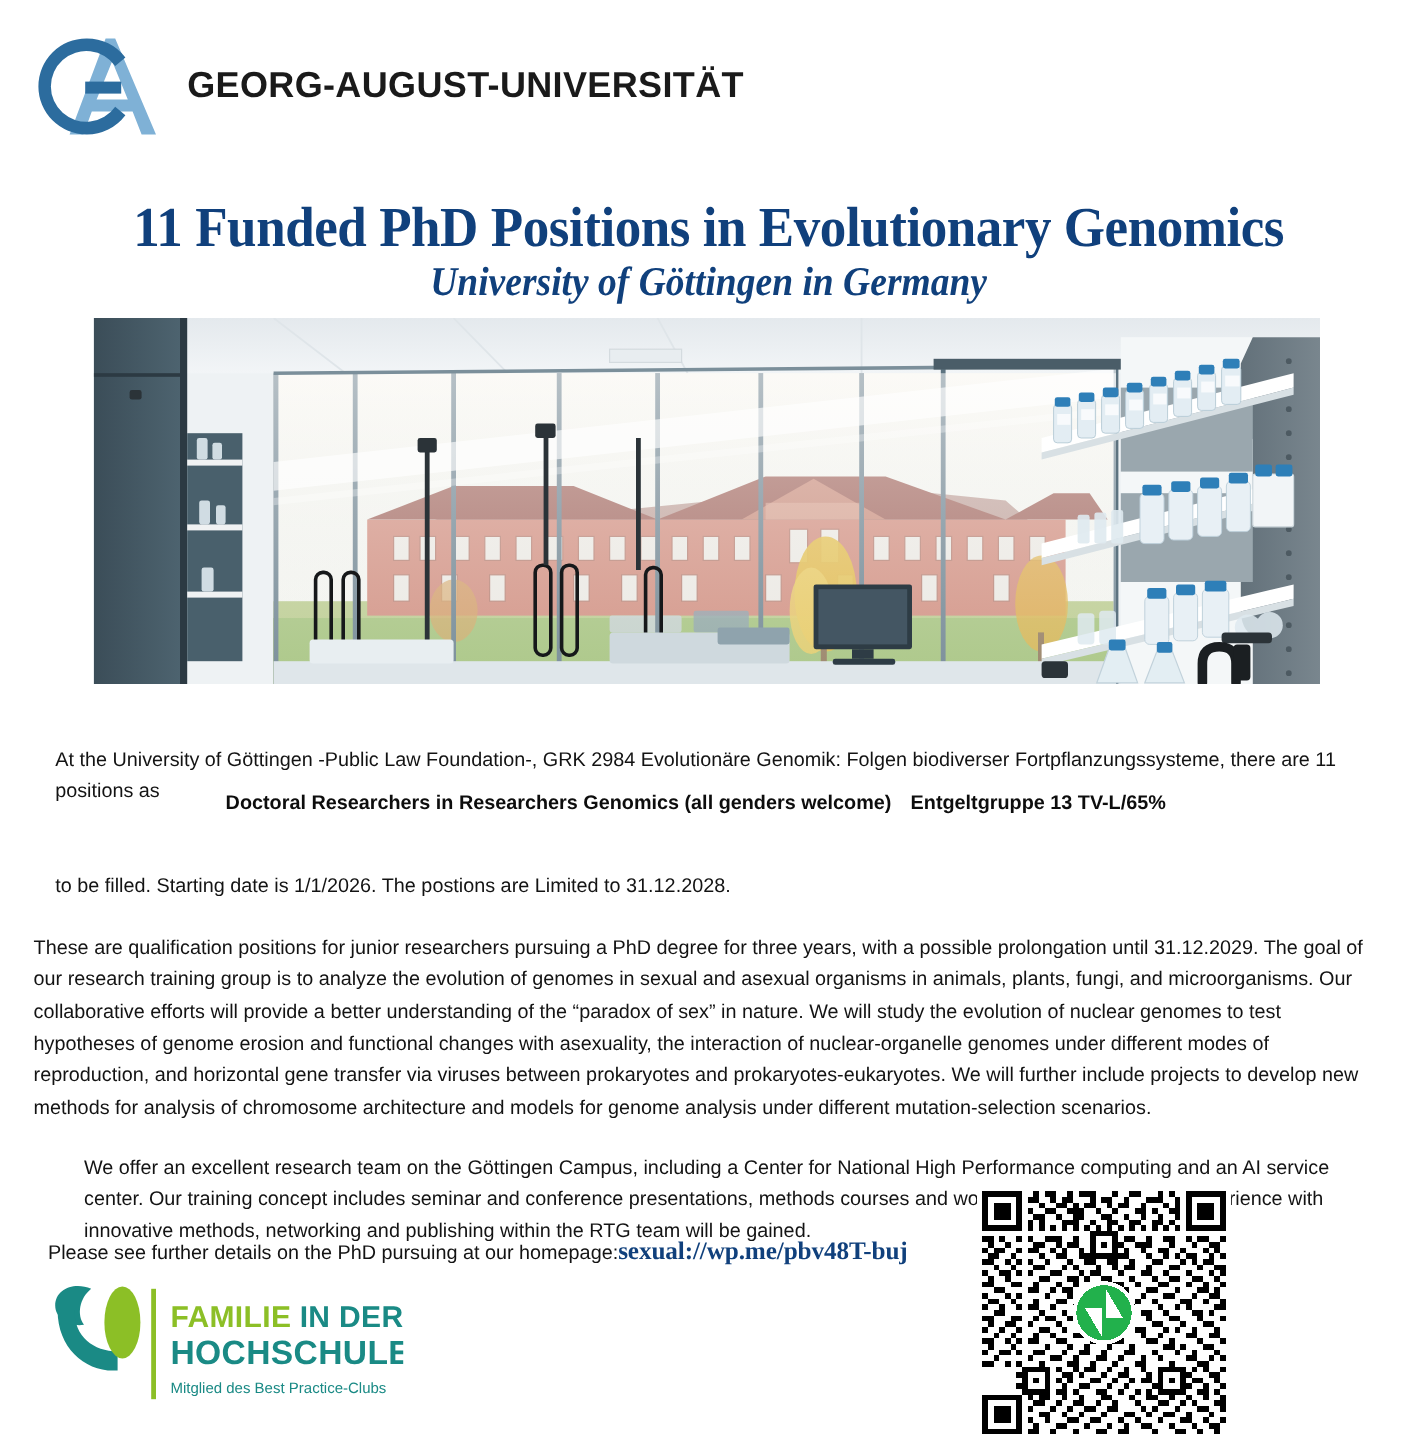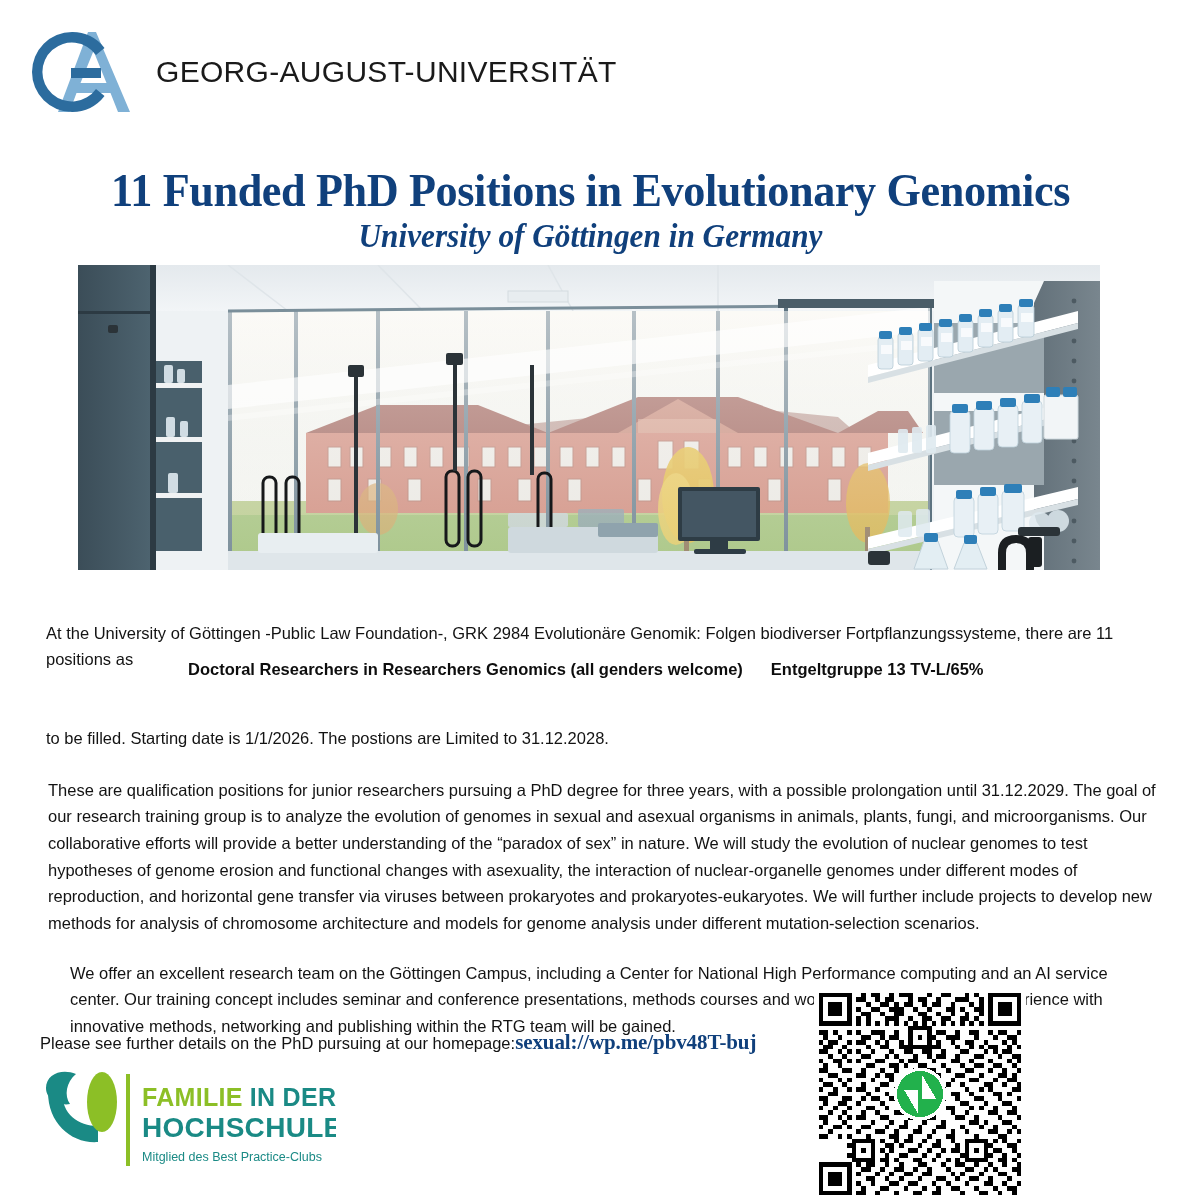--- a/index.html
+++ b/index.html
@@ -26,21 +26,21 @@
     align-items: center;
     gap: 14px;
   }
   #uni-logo .ga-mark { width: 112px; height: 88px; display: block; }
   #uni-logo .wordmark {
     font-family: "Liberation Sans", sans-serif;
     font-size: 30px;
     line-height: 1.12;
     letter-spacing: 0.3px;
     color: #1a1a1a;
-    font-weight: 400;
+    font-weight: 700;
   }
 
   
   #title-main {
     position: absolute;
     left: 0; right: 0;
     top: 163px;
     text-align: center;
     font-family: "Liberation Serif", serif;
     font-weight: bold;
@@ -88,23 +88,23 @@
   #heading-role {
     position: absolute;
     left: 188px;
     top: 660px;
     font-family: "Liberation Sans", sans-serif;
     font-size: 16.5px;
     font-weight: bold;
     color: #0d0d0d;
     white-space: nowrap;
   }
-  #heading-role .pay { margin-left: 28px; }
+  #heading-role .pay { margin-left: 16px; }
   #para-fill  { left: 46px; top: 708px; width: 1096px; }
-  #para-desc  { left: 48px; top: 760px; width: 1112px; }
+  #para-desc  { left: 28px; top: 760px; width: 1112px; }
   #para-offer { left: 34px; top: 943px; width: 1075px; margin-left: 36px; }
   #para-link  { left: 40px; top: 1008px; width: 760px; }
   #para-link .url {
     font-family: "Liberation Serif", serif;
     font-weight: bold;
     font-size: 21px;
     color: #10407c;
     letter-spacing: -0.1px;
   }
 

